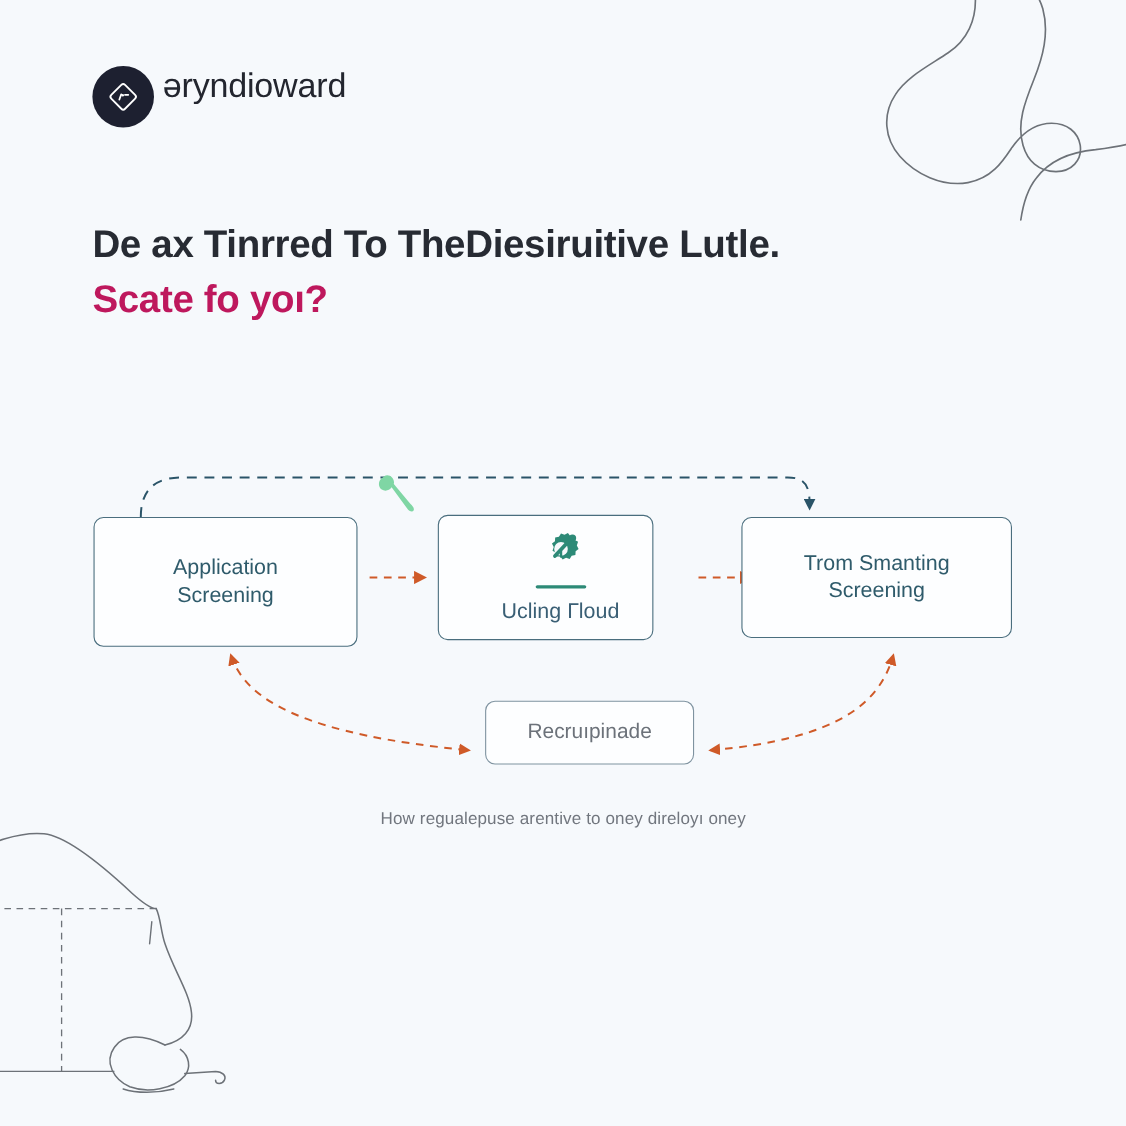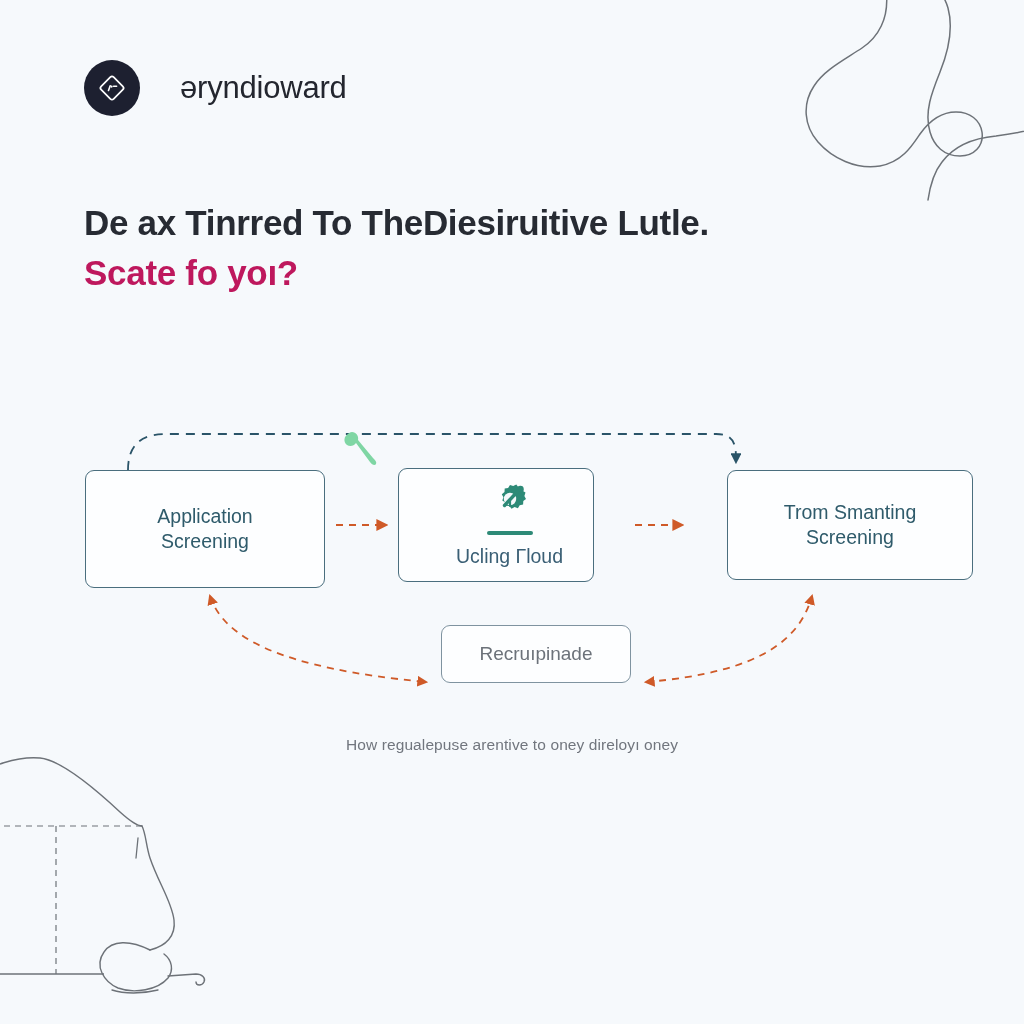--- a/index.html
+++ b/index.html
@@ -24,22 +24,22 @@
   }
   .decor-topright { top: 0; right: 0; width: 240px; height: 220px; }
   .decor-bottomleft { left: 0; bottom: 0; width: 245px; height: 270px; }
 
   
   .brand {
     position: absolute;
     top: 60px;
     left: 84px;
     display: flex;
-    align-items: center;
-    gap: 40px;
+    align-items: flex-start;
+    gap: 8px;
   }
   .brand-mark {
     width: 56px;
     height: 56px;
     border-radius: 50%;
     background: #1d2030;
     display: flex;
     align-items: center;
     justify-content: center;
     flex: 0 0 auto;
@@ -106,23 +106,23 @@
   }
   .node-label {
     font-size: 19.5px;
     line-height: 1.3;
     color: #2f5b6b;
     white-space: pre-line;
   }
 
   .node-app     { left: 85px;  top: 60px;  width: 240px; height: 118px; }
   .node-center  { left: 398px; top: 58px;  width: 196px; height: 114px; padding-left: 27px; }
-  .node-right   { left: 727px; top: 60px;  width: 246px; height: 110px; }
+  .node-right   { left: 674px; top: 60px;  width: 246px; height: 110px; }
   .node-bottom  {
-    left: 441px; top: 215px; width: 190px; height: 58px;
+    left: 441px; top: 227px; width: 190px; height: 58px;
     border-color: #7f93a0;
   }
   .node-bottom .node-label { color: #6c727a; font-size: 19px; }
 
   .center-icon { margin-bottom: 3px; }
   .center-rule {
     width: 46px;
     height: 3.4px;
     background: #2d8a77;
     border-radius: 2px;

